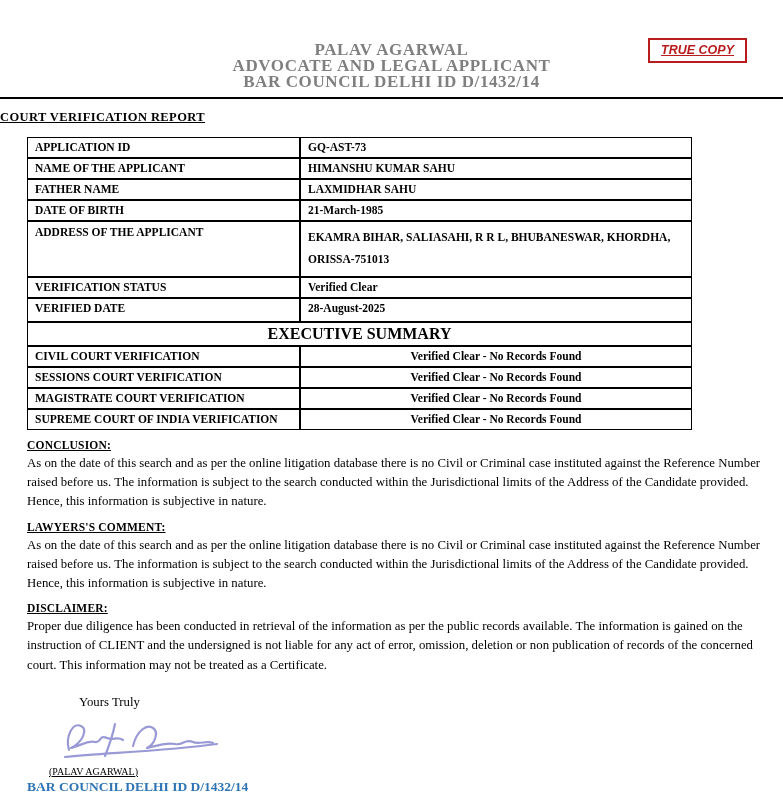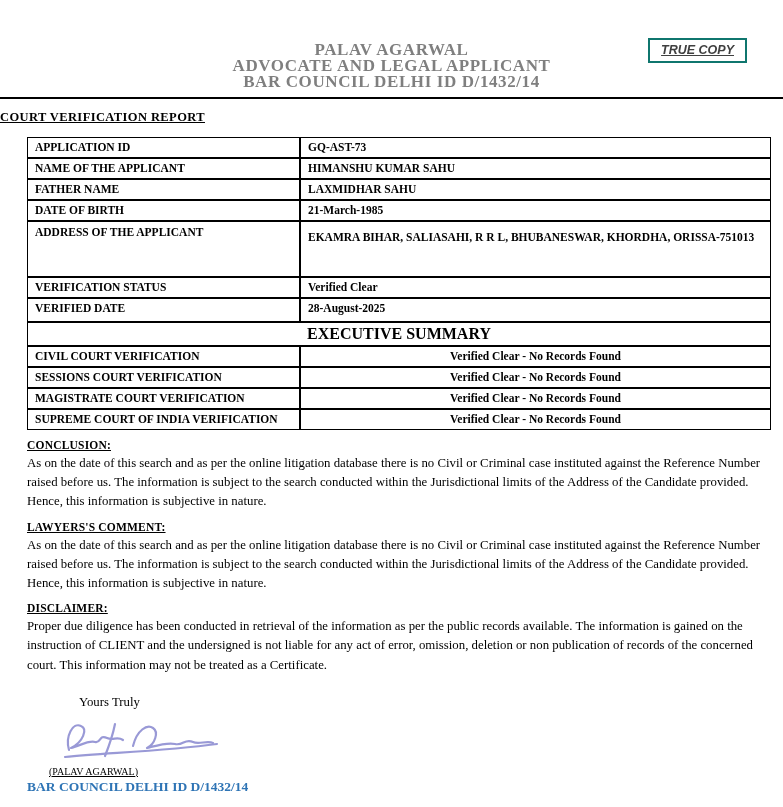--- a/index.html
+++ b/index.html
@@ -14,36 +14,36 @@
   .page { position: relative; width: 783px; height: 807px; }
 
   
   .letterhead { text-align: center; padding-top: 42px; }
   .lh-line {
     font-weight: bold; font-size: 17px; line-height: 16px;
     color: var(--header-gray, #7f7f7f); letter-spacing: 0.6px;
   }
   .stamp {
     position: absolute; top: 38px; right: 36px;
-    border: 2px solid #0f766e; padding: 3px 11px 4px;
+    border: 2px solid #b91c1c; padding: 3px 11px 4px;
     font-family: "Liberation Sans", sans-serif;
     font-weight: bold; font-style: italic; font-size: 12.5px;
-    text-decoration: underline; color: #404040; background: #fff;
+    text-decoration: underline; color: #b91c1c; background: #fff;
   }
   .rule { border-top: 2px solid #000; margin-top: 7px; width: 783px; }
 
   .report-title {
     text-align: left; font-weight: bold; font-size: 12.5px;
     text-decoration: underline; margin-top: 11px; letter-spacing: 0.4px;
   }
 
   .content { margin: 12px 12px 0 27px; width: 744px; }
 
   
-  table.vt { width: 744px; border-spacing: 0; border-collapse: separate; border-radius: 13px; }
+  table.vt { width: 665px; border-spacing: 0; border-collapse: separate; border-radius: 13px; }
   table.vt td {
     border: 1px solid #000; font-weight: bold; font-size: 11.5px;
     padding: 3px 7px 4px; vertical-align: middle;
   }
   td.lbl { width: 273px; }
   tr.addr td { height: 56px; vertical-align: top; padding-top: 4px; }
   tr.addr td.val { line-height: 22px; }
   tr.vdate td { height: 24px; vertical-align: top; }
   tr.sum-head td { text-align: center; font-size: 16px; padding: 2px; height: 19px; }
   td.sum-val { text-align: center; }

